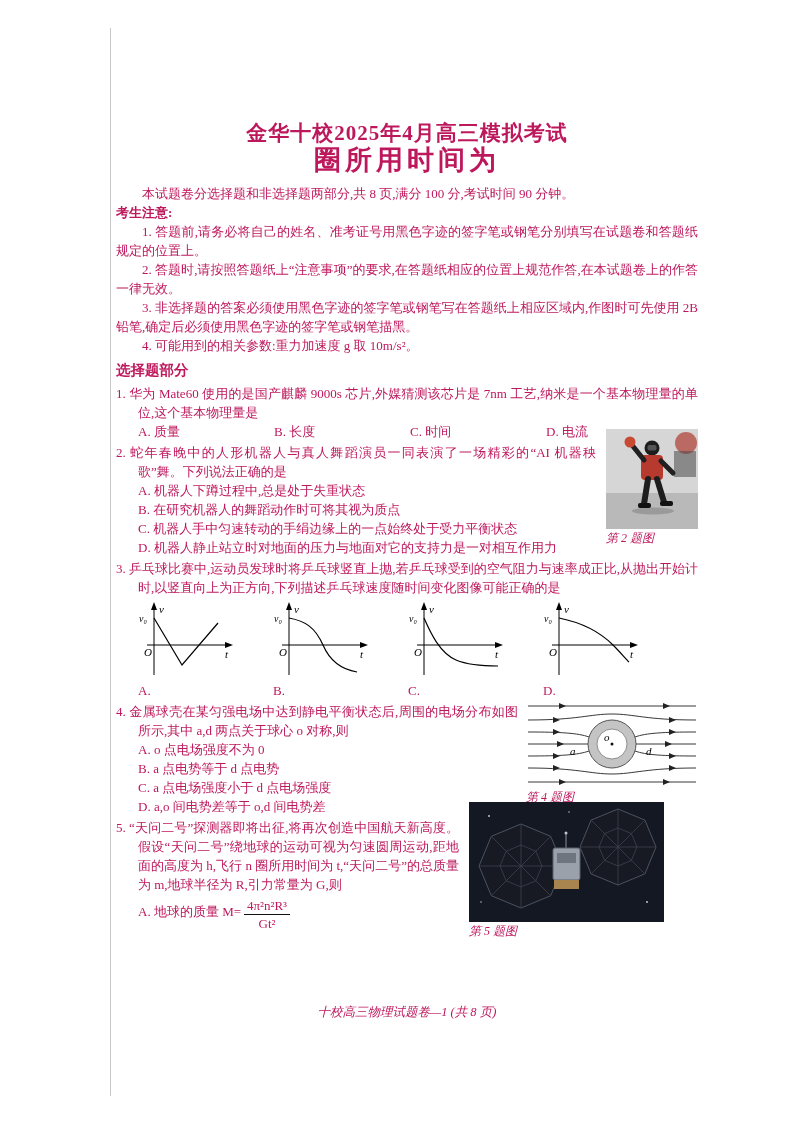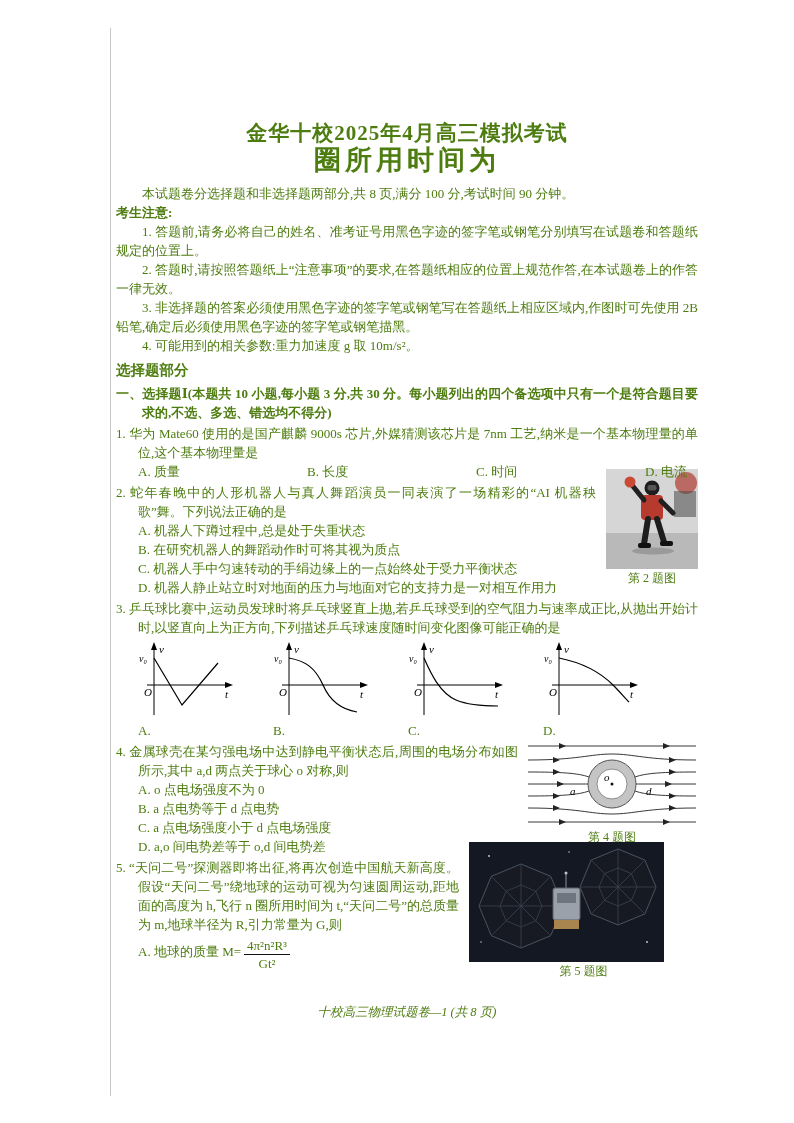--- a/index.html
+++ b/index.html
@@ -1,41 +1,41 @@
 <!DOCTYPE html>
 <html><head>
 <meta charset="utf-8">
 <style>
   * { margin:0; padding:0; box-sizing:border-box; }
   html,body { background:#ffffff; }
   .page {
     position:relative; width:794px; height:1123px; background:#ffffff;
-    color:#4d7c0f; overflow:hidden;
+    color:#be185d; overflow:hidden;
     font-family:"Liberation Serif","DejaVu Serif",serif;
   }
   .binding-line { position:absolute; left:110px; top:28px; width:1px; height:1068px; background:#8f8f8f; opacity:.5; }
   .content { position:absolute; left:116px; top:124px; width:582px; font-size:13px; line-height:19px; }
   .title { font-size:21px; font-weight:700; text-align:center; letter-spacing:1px; }
   .subtitle { font-size:27px; font-weight:700; text-align:center; letter-spacing:4px; margin:8px 0 14px; }
   .intro { text-indent:2em; }
   .notice-head { font-weight:700; }
   .notice { text-indent:2em; text-align:justify; }
   .section-title { font-size:14.5px; font-weight:700; text-align:left; margin:6px 0 4px; }
   .part-header { font-weight:700; padding-left:26px; text-indent:-26px; text-align:justify; margin-bottom:2px; }
   .question { padding-left:22px; margin-top:2px; }
   .question::after { content:""; display:block; clear:both; }
   .stem { text-indent:-22px; text-align:justify; }
-  .options-row { display:flex;gap:33px; }
+  .options-row { display:flex; }
   .options-row .opt-inline { width:136px; }
   .fig { float:right; text-align:center; }
   .fig-robot { width:92px; margin:-14px 0 2px 10px; }
   .fig-field { width:172px; margin:-2px 0 2px 8px; }
   .fig-craft { width:229px; margin:-16px 0 2px 10px; }
   .fig svg { display:block; }
-  .caption { font-size:12px; line-height:15px; margin-top:2px; text-align:center; }
+  .caption { font-size:12px; line-height:15px; margin-top:2px; text-align:left;font-style:italic; }
   .graphs { display:flex; margin-top:4px; }
   .graph-cell { width:135px; }
   .vt { width:100px; height:78px; display:block; }
   .vt text { font-size:11px; font-style:italic; fill:#000; font-family:"Liberation Serif",serif; }
   .vt .sub { font-size:10px; }
   .glabel { margin-top:2px; }
   .field text { font-size:11px; font-style:italic; fill:#000; font-family:"Liberation Serif",serif; }
   .frac { display:inline-block; text-align:center; vertical-align:-12px; margin-left:3px; }
   .frac .num { display:block; border-bottom:1px solid #111; padding:0 3px; line-height:17px; }
   .frac .den { display:block; padding:0 3px; line-height:17px; }
@@ -52,21 +52,20 @@
     <div class="title">金华十校2025年4月高三模拟考试</div>
     <div class="subtitle">圈所用时间为</div>
     <p class="intro">本试题卷分选择题和非选择题两部分,共 8 页,满分 100 分,考试时间 90 分钟。</p>
     <p class="notice-head">考生注意:</p>
     <p class="notice">1. 答题前,请务必将自己的姓名、准考证号用黑色字迹的签字笔或钢笔分别填写在试题卷和答题纸规定的位置上。</p>
     <p class="notice">2. 答题时,请按照答题纸上“注意事项”的要求,在答题纸相应的位置上规范作答,在本试题卷上的作答一律无效。</p>
     <p class="notice">3. 非选择题的答案必须使用黑色字迹的签字笔或钢笔写在答题纸上相应区域内,作图时可先使用 2B 铅笔,确定后必须使用黑色字迹的签字笔或钢笔描黑。</p>
     <p class="notice">4. 可能用到的相关参数:重力加速度 g 取 10m/s²。</p>
 
     <h3 class="section-title">选择题部分</h3>
-    <p class="part-header">一、选择题Ⅰ(本题共 10 小题,每小题 3 分,共 30 分。每小题列出的四个备选项中只有一个是符合题目要求的,不选、多选、错选均不得分)</p>
 
     <div class="question">
       <p class="stem">1. 华为 Mate60 使用的是国产麒麟 9000s 芯片,外媒猜测该芯片是 7nm 工艺,纳米是一个基本物理量的单位,这个基本物理量是</p>
       <div class="options-row">
         <span class="opt-inline">A. 质量</span>
         <span class="opt-inline">B. 长度</span>
         <span class="opt-inline">C. 时间</span>
         <span>D. 电流</span>
       </div>
     </div>

